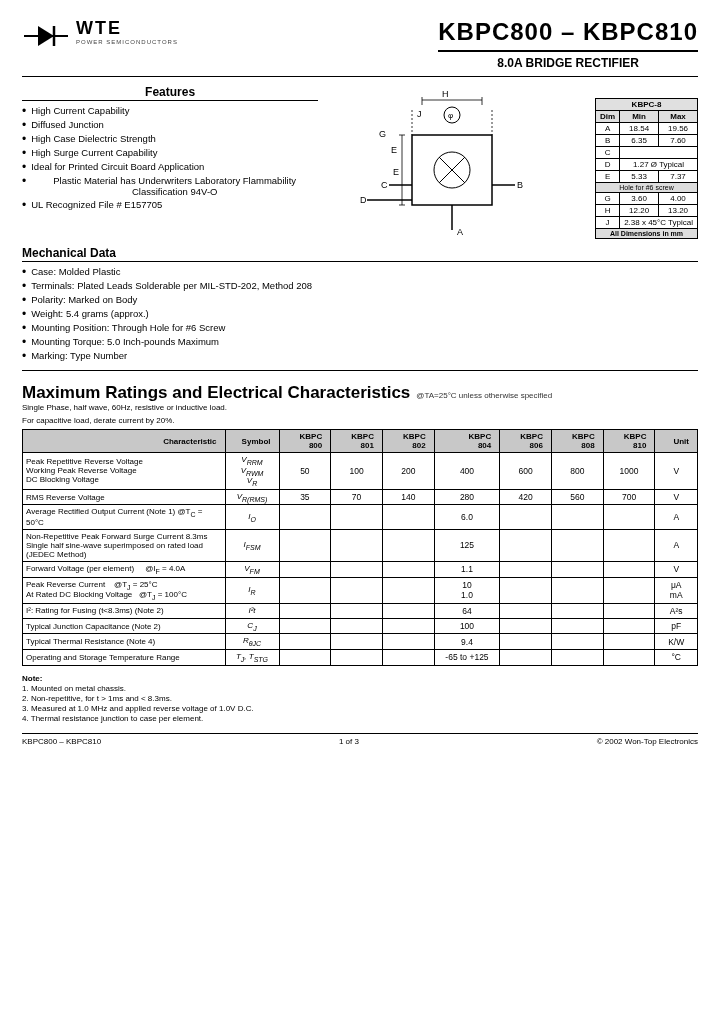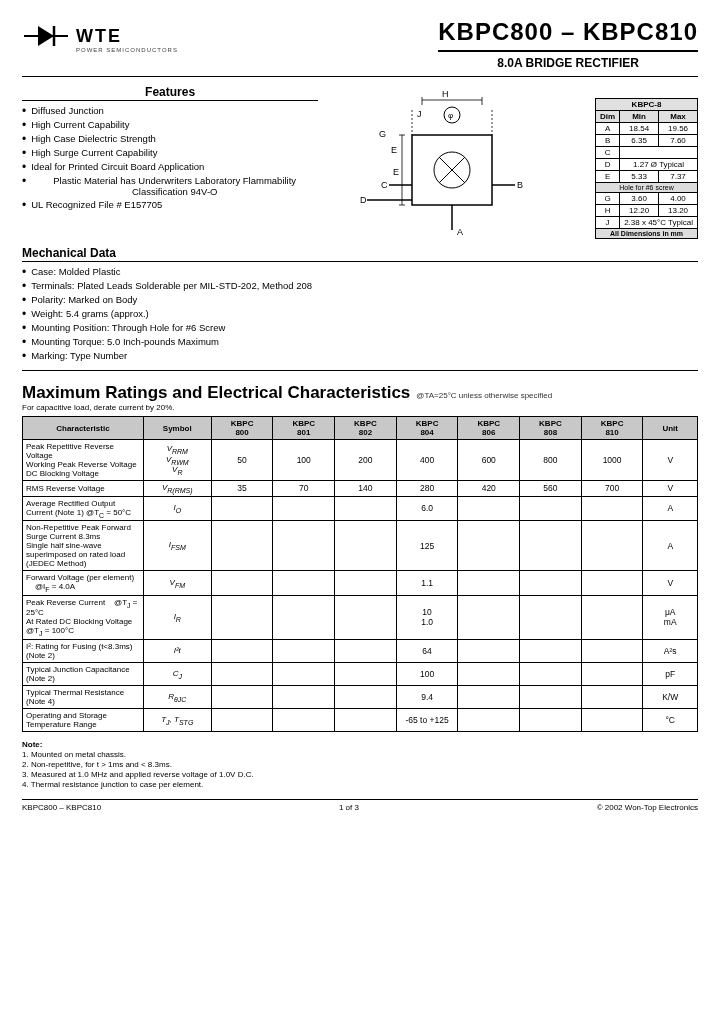--- a/index.html
+++ b/index.html
@@ -14,21 +14,21 @@
     }
     
     .header {
       display: flex;
       align-items: flex-start;
       justify-content: space-between;
       margin-bottom: 6px;
     }
     .logo-area {
       display: flex;
-      align-items: center;
+      align-items: flex-start;
       gap: 6px;
     }
     .logo-symbol {
       font-size: 22px;
       font-weight: bold;
       letter-spacing: -2px;
       color: #000;
     }
     .logo-text-block {
       display: flex;
@@ -140,22 +140,22 @@
     
     .main-table {
       width: 100%;
       border-collapse: collapse;
       font-size: 8.5px;
       margin-top: 4px;
     }
     .main-table th {
       background: #c8c8c8;
       border: 1px solid #000;
-      padding: 2px 19px;
-      text-align: center;
+      padding: 2px 8px;
+      text-align: right;
       font-weight: bold;
       font-size: 8px;
     }
     .main-table td {
       border: 1px solid #000;
       padding: 2px 3px;
       text-align: center;
       vertical-align: middle;
     }
     .main-table td.left {
@@ -209,24 +209,24 @@
   </div>
 </div>
 
 <hr class="thin" style="margin: 5px 0 8px 0;">
 
 <div class="two-col">
   <div class="features-col">
     <div class="section-title">Features</div>
     <ul class="bullet-list">
       <li>
+          <span>High Current Capability</span>
+        </li>
+      <li>
           <span>Diffused Junction</span>
-        </li>
-      <li>
-          <span>High Current Capability</span>
         </li>
       <li>
           <span>High Case Dielectric Strength</span>
         </li>
       <li>
           <span>High Surge Current Capability</span>
         </li>
       <li>
           <span>Ideal for Printed Circuit Board Application</span>
         </li>
@@ -375,20 +375,21 @@
   </ul>
 </div>
 
 <hr class="thin" style="margin: 8px 0 4px 0;">
 
 <div>
   <div style="display:flex; align-items:baseline; gap:6px;">
     <span class="ratings-header">Maximum Ratings and Electrical Characteristics</span>
     <span class="ratings-note">@TA=25°C unless otherwise specified</span>
   </div>
+  <div class="ratings-subtext">Single Phase, half wave, 60Hz, resistive or inductive load.</div>
   <div class="ratings-subtext">For capacitive load, derate current by 20%.</div>
 
   <table class="main-table">
     <thead>
       <tr>
         <th style="width:30%">Characteristic</th>
         <th style="width:8%">Symbol</th>
         <th>KBPC<br>800</th>
         <th>KBPC<br>801</th>
         <th>KBPC<br>802</th>

